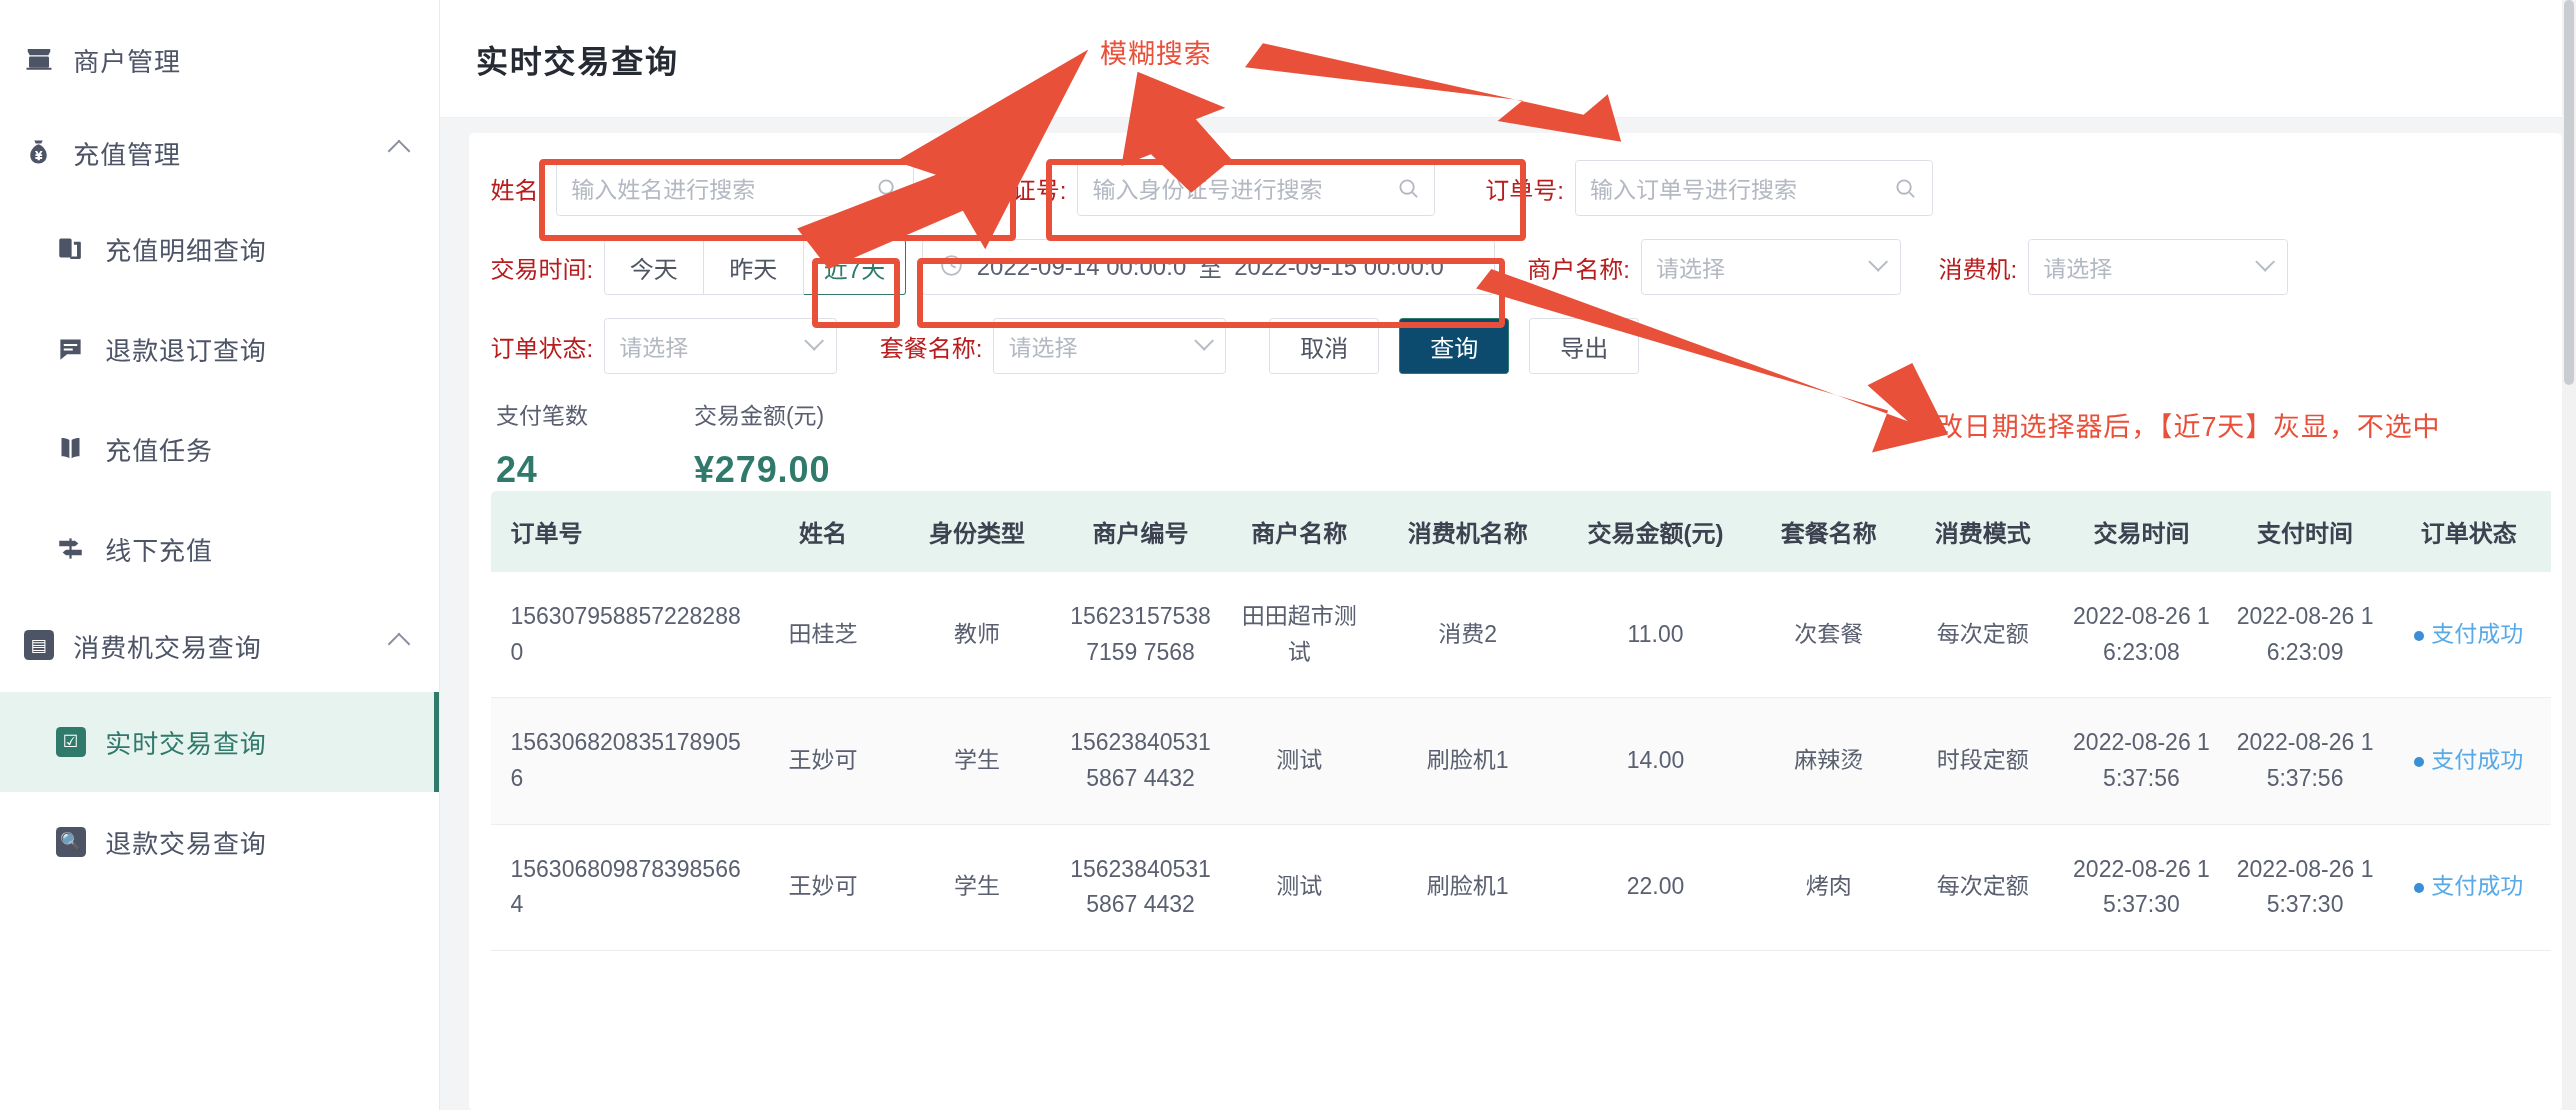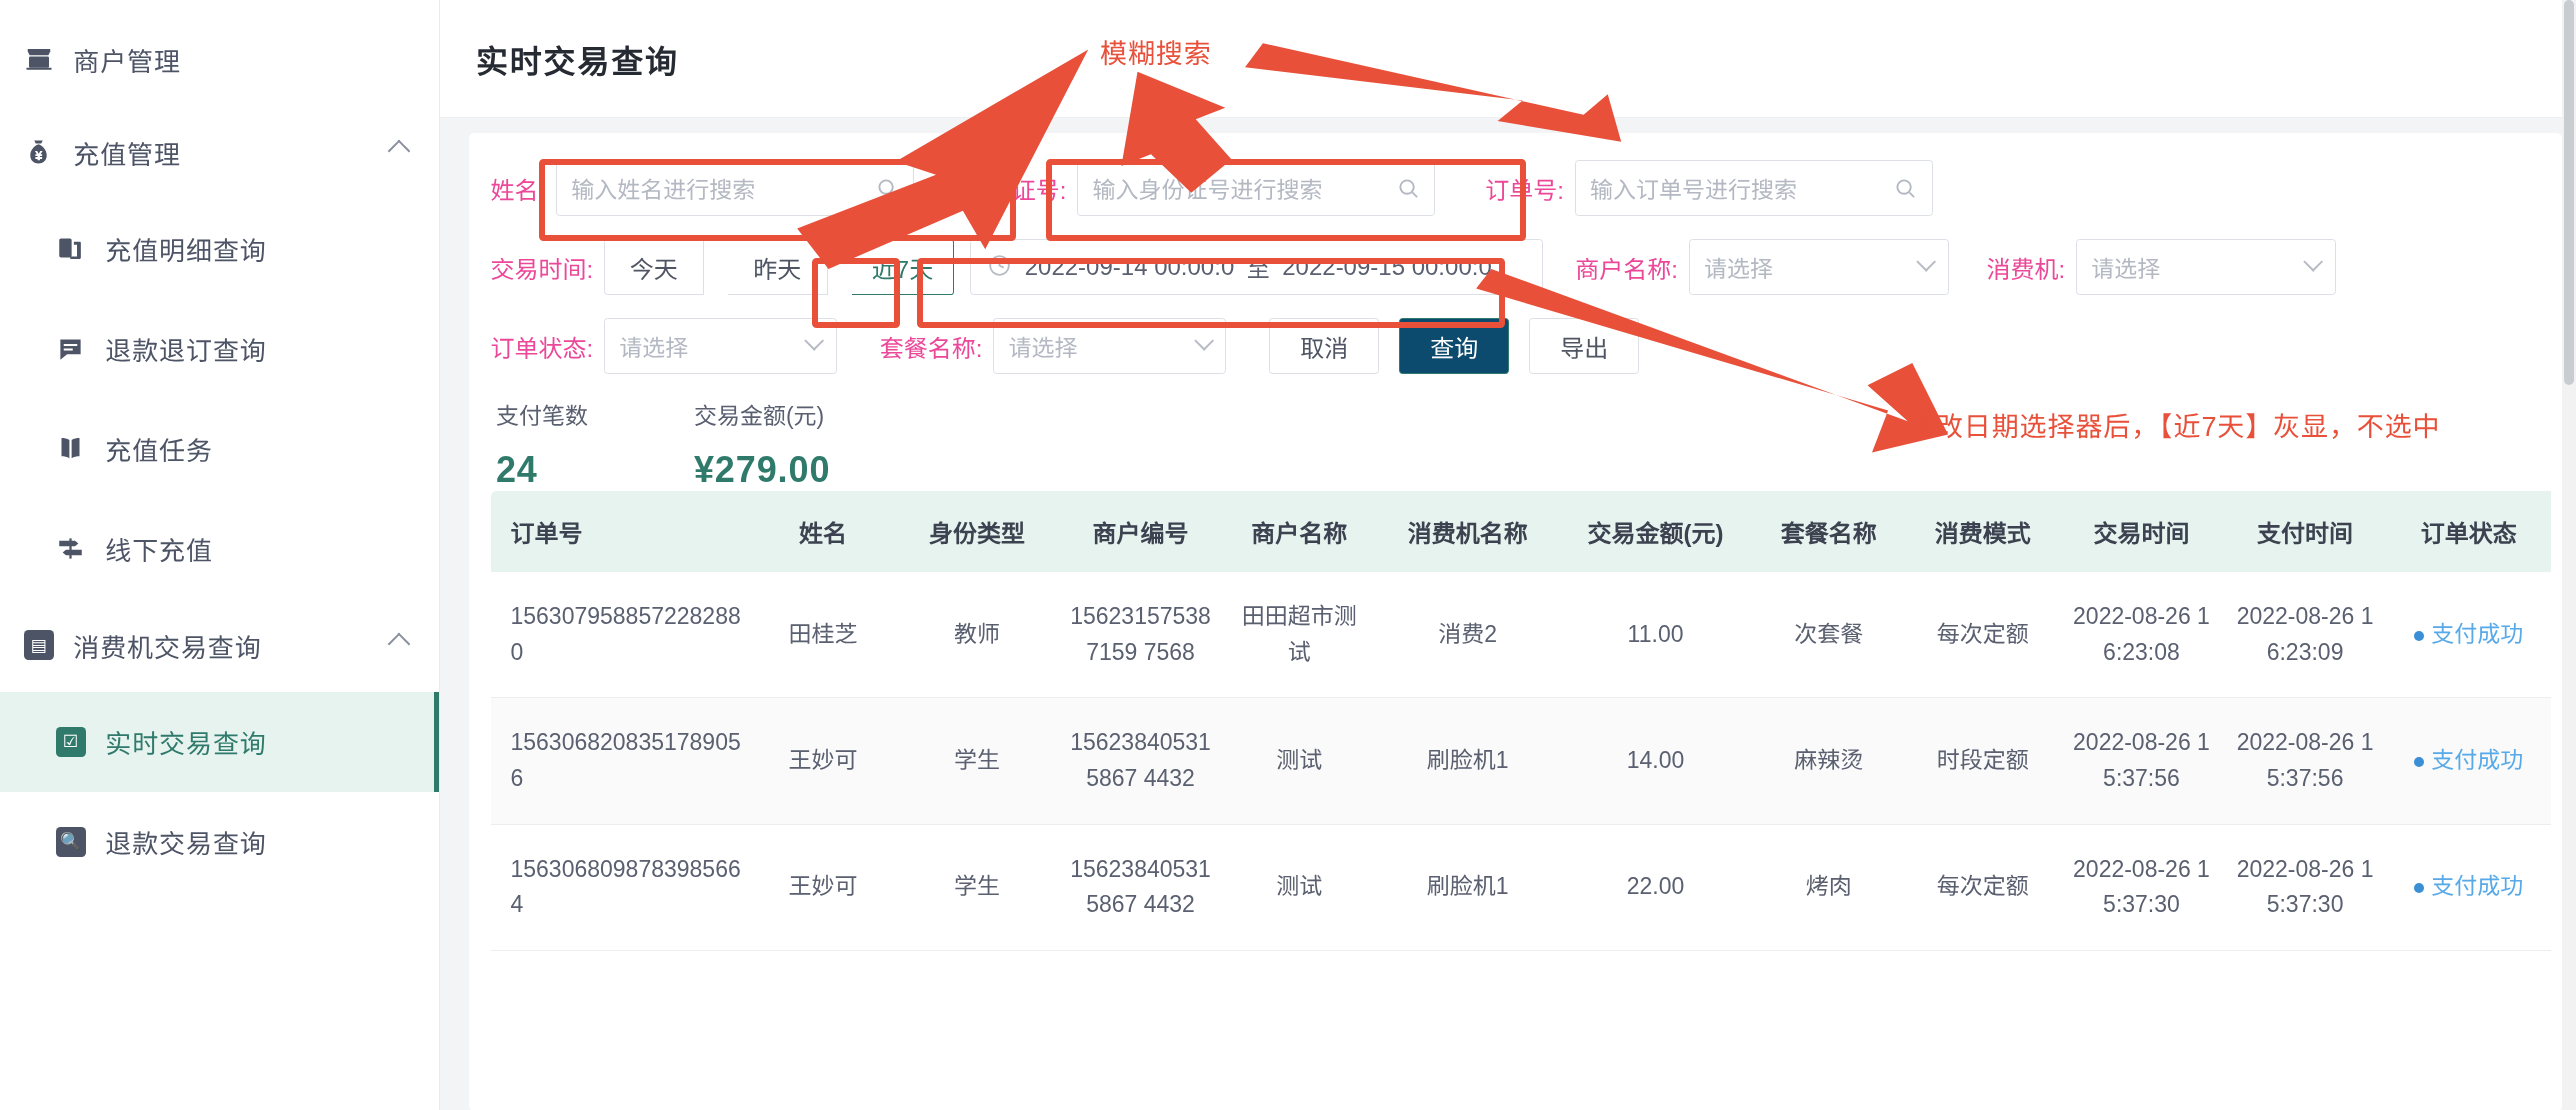--- a/index.html
+++ b/index.html
@@ -120,21 +120,21 @@
     background: #fff;
     border-radius: 5.4px;
     padding: 27px 21.5px 0 21.5px;
     overflow: hidden;
   }
 
   
   .form-row { display: flex; align-items: center; margin-bottom: 23px; }
   .f-label {
     font-size: 24px;
-    color: #ec4899;
+    color: #b91c1c;
     margin-right: 10.7px;
     white-space: nowrap;
   }
   .inp {
     height: 56px;
     border: 0.9px solid #dcdfe6;
     border-radius: 3.6px;
     background: #fff;
     display: flex;
     align-items: center;
@@ -155,21 +155,21 @@
   }
   .sel .ph { font-size: 23px; color: #b3b8c2; }
   .sel .dn {
     margin-left: auto;
     width: 14.3px; height: 14.3px;
     border-right: 2.7px solid #b6bbc4;
     border-bottom: 2.7px solid #b6bbc4;
     transform: rotate(45deg) translate(-3.6px,-3.6px);
   }
 
-  .seg { display: flex; height: 56px; gap: 24px; }
+  .seg { display: flex; height: 56px; }
   .seg button {
     height: 56px;
     min-width: 100px;
     padding: 0 20px;
     border: 0.9px solid #dcdfe6;
     border-left-width: 0;
     background: #fff;
     font-size: 24px;
     color: #4f5562;
     cursor: pointer;

